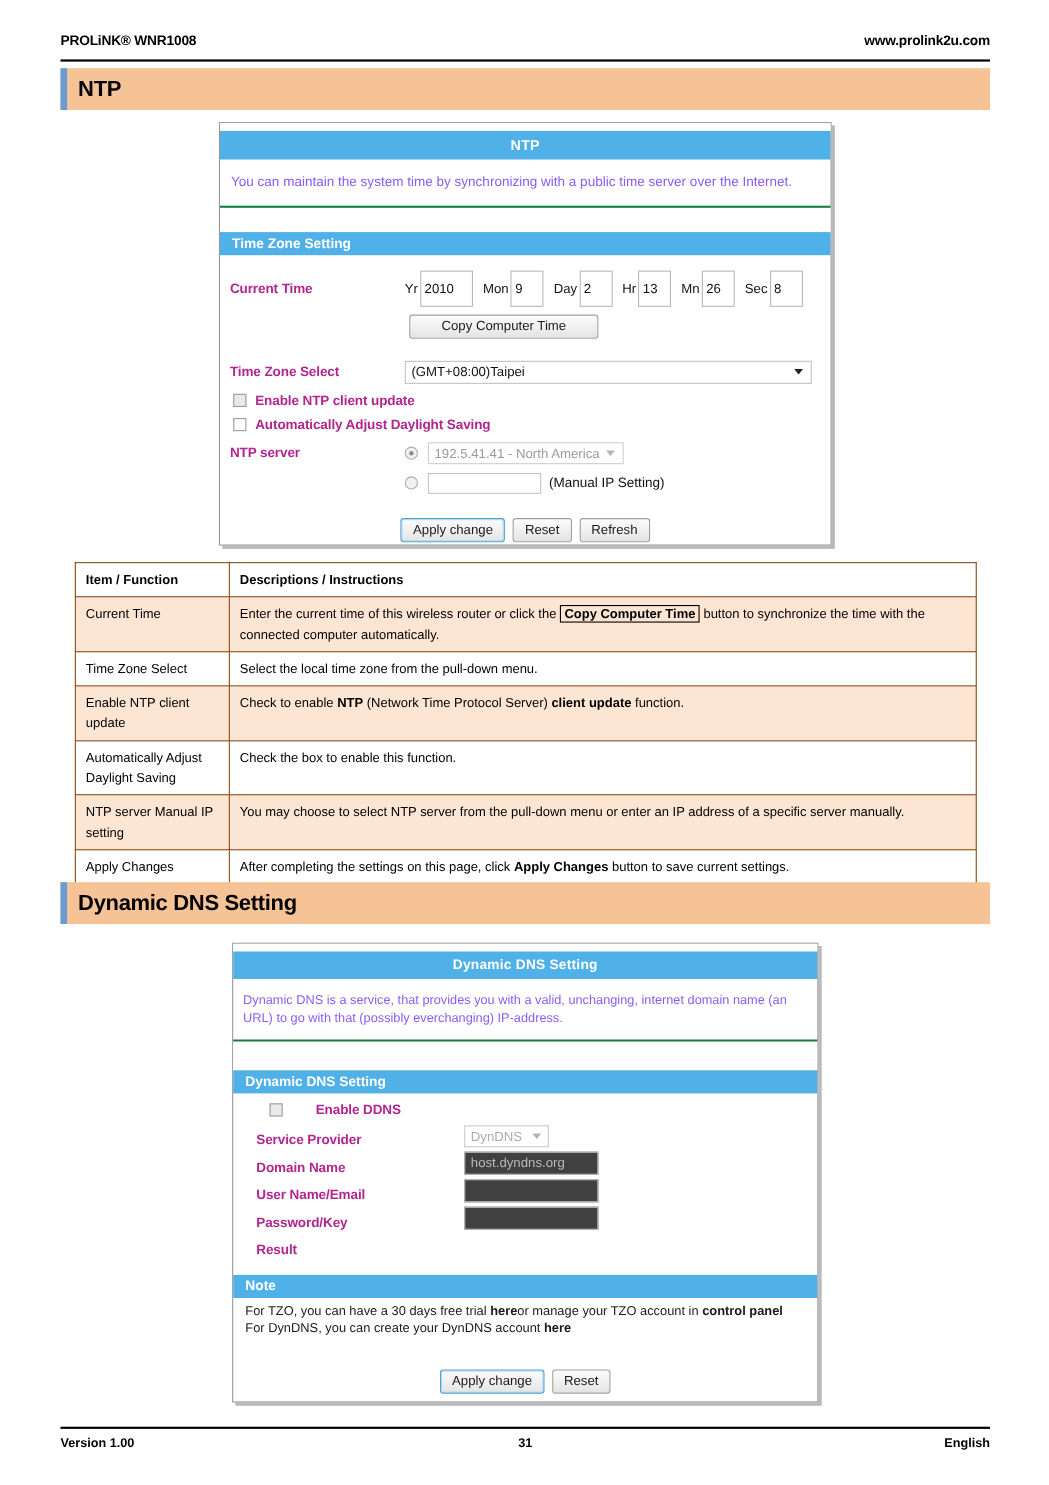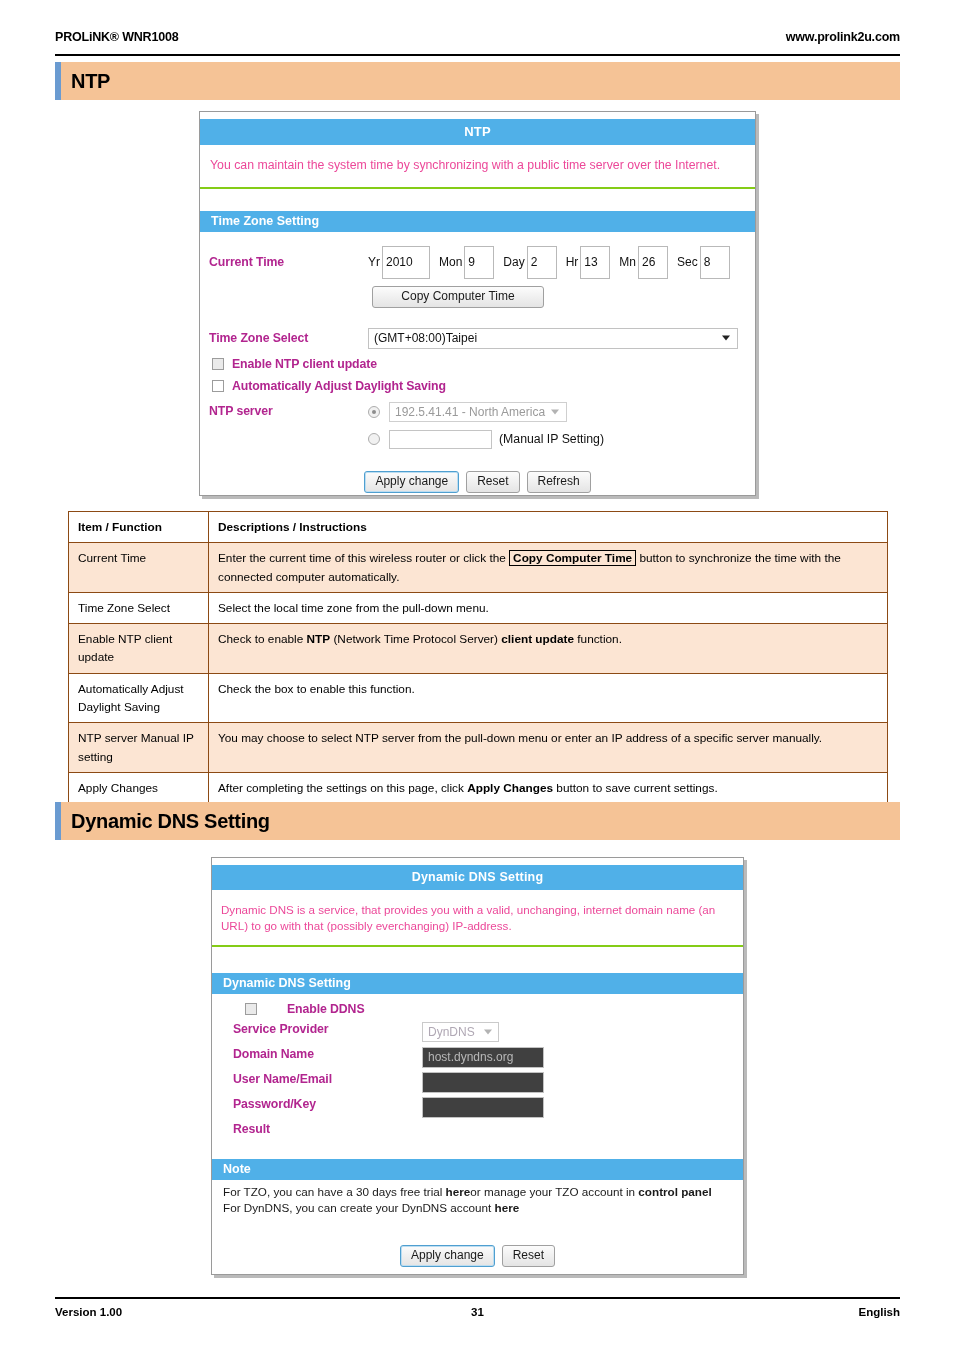--- a/index.html
+++ b/index.html
@@ -55,23 +55,23 @@
   .panel-topstrip { height:7px; background:#ffffff; }
 
   .panel-title {
     background:#50b0e8; color:#ffffff; font-weight:bold;
     text-align:center; font-size:13px; padding:5px 0 6px 0;
     letter-spacing:0.2px;
   }
   #ddns-panel .panel-title { font-size:12.5px; }
 
   .panel-desc {
-    font-size:12.3px; color:#ec4899; line-height:1.35;
+    font-size:12.3px; color:#8b5cf6; line-height:1.35;
     padding:12px 10px 13px 10px;
-    border-bottom:2px solid #84cc16;
+    border-bottom:2px solid #15803d;
   }
   #ddns-panel .panel-desc { font-size:11.6px; padding:12px 24px 11px 9px; line-height:1.38; }
 
   .panel-gap { height:22px; background:#fff; }
   #ddns-panel .panel-gap { height:26px; }
 
   .subhead {
     background:#50b0e8; color:#ffffff; font-weight:bold;
     font-size:12.5px; padding:3px 0 4px 11px;
   }
@@ -153,21 +153,21 @@
   }
   .txt-empty {
     width:103px; height:19px; border:1px solid #c4c4c4; background:#fff;
   }
   .manual-cap { font-size:12.3px; color:#111; margin-left:7px; }
 
   .actions { display:flex; justify-content:center; gap:7px; padding:22px 0 0 0; }
 
   
   .ddns-form { padding:6px 0 0 0; }
-  .ddns-row { display:flex; align-items:flex-start; padding:4px 0 0 0; min-height:25px; }
+  .ddns-row { display:flex; align-items:flex-end; padding:4px 0 0 0; min-height:25px; }
   .ddns-row .label { width:210px; flex:0 0 210px; padding-left:21px; font-size:12.3px; }
   .ddns-input {
     width:122px; height:21px; border:1px solid #c2c2c2; background:#404040;
     font-size:12px; display:flex; align-items:center; padding-left:5px;
   }
   .ddns-input.ph { color:#b8b8b8; }
   .ddns-select {
     width:77px; height:20px; border:1px solid #cacaca; background:#fff;
     font-size:12px; color:#b0a8b4; display:flex; align-items:center;
     padding-left:5px; position:relative;

